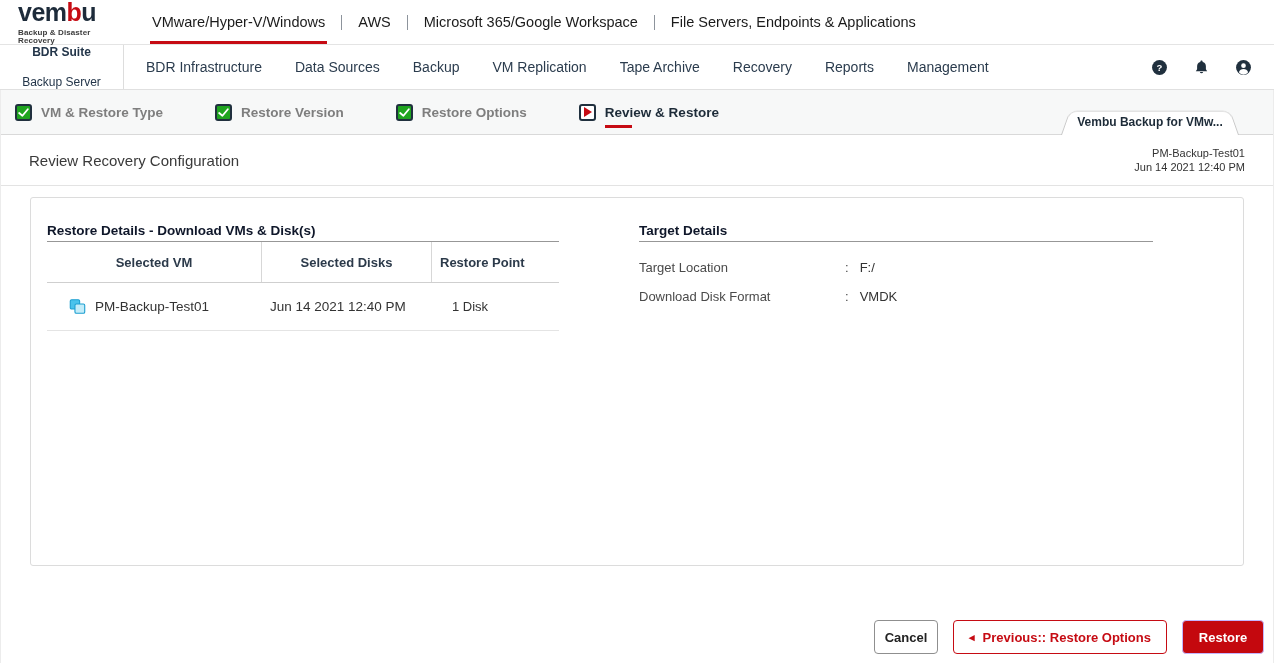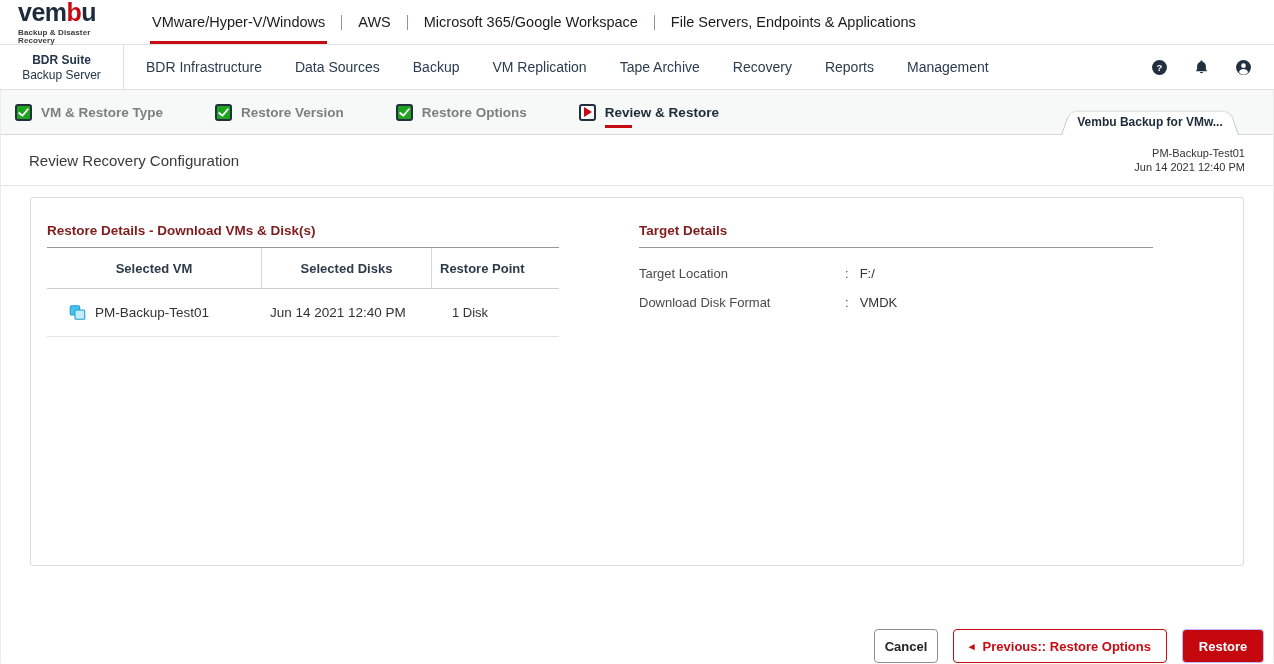--- a/index.html
+++ b/index.html
@@ -13,21 +13,21 @@
   .logo-word .accent { color:#c60b13; }
   .logo-tag { font-size:8px; font-weight:bold; color:#3c3c3c; margin-top:4px; letter-spacing:0.1px; }
   .pnav { display:flex; align-items:center; height:100%; margin-left:24px; gap:14px; }
   .pnav-item { font-size:14.5px; color:#1b1b1b; height:100%; display:flex; align-items:center; position:relative; cursor:pointer; padding:0 2px; }
   .pnav-item.active { font-weight:400; }
   .pnav-item.active::after { content:""; position:absolute; left:0; right:0; bottom:0; height:3px; background:#c60b13; }
   .pnav-sep { width:1px; height:15px; background:#8d949c; }
 
   
   .serverbar { height:45px; display:flex; align-items:center; border-bottom:1px solid #e0e0e0; }
-  .server-badge { width:124px; text-align:center; border-right:1px solid #ddd; height:100%; display:flex; flex-direction:column; justify-content:center; cursor:pointer; }
+  .server-badge { width:124px; text-align:center; border-right:1px solid #ddd; height:100%; display:flex; flex-direction:column; justify-content:space-between; cursor:pointer; }
   .server-badge .l1 { font-size:12px; font-weight:bold; color:#24364a; }
   .server-badge .l2 { font-size:12px; color:#24364a; margin-top:1px; }
   .snav { display:flex; align-items:center; gap:33px; margin-left:22px; }
   .snav-item { font-size:14px; color:#2b3c4e; cursor:pointer; }
   .sb-icons { margin-left:auto; display:flex; align-items:center; gap:25px; padding-right:22px; }
   .sb-icons .icn { width:17px; height:17px; display:block; cursor:pointer; }
 
   
   .frame { height:573px; border-left:1px solid #ececec; border-right:1px solid #ececec; position:relative; }
 
@@ -47,40 +47,40 @@
 
   
   .pagehead { height:51px; border-bottom:1px solid #e3e3e3; display:flex; align-items:center; padding:0 28px; background:#fff; }
   .pagehead .title { font-size:15px; color:#3a3a3a; }
   .pagehead .meta { margin-left:auto; text-align:right; font-size:11px; color:#333; line-height:14px; }
 
   
   .card { margin:11px 29px 0 29px; height:369px; border:1px solid #dcdcdc; border-radius:3px; background:#fff; display:flex; padding:25px 16px 0 16px; }
   .col-left { width:512px; }
   .col-right { width:514px; margin-left:80px; }
-  .sec-title { font-size:13.5px; font-weight:bold; color:#7f1d1d; padding-bottom:9px; border-bottom:1px solid #979797; }
+  .sec-title { font-size:13.5px; font-weight:bold; color:#0f172a; padding-bottom:3px; border-bottom:1px solid #979797; }
 
   .tbl { width:100%; margin-top:0; }
   .tbl-head { display:grid; grid-template-columns:215px 170px 1fr; border-bottom:1px solid #cfcfcf; }
   .tbl-head .cell { padding:13px 8px 12px 8px; font-size:13px; font-weight:bold; color:#2c3a4a; }
   .tbl-head .cell:nth-child(1), .tbl-head .cell:nth-child(2) { border-right:1px solid #d7d7d7;text-align:center; }
   .tbl-row { display:grid; grid-template-columns:215px 170px 1fr; align-items:center; height:48px; border-bottom:1px solid #e4e4e4; }
   .tbl-row .cell { padding:0 8px; font-size:13.5px; color:#333; }
   .vm-cell { display:flex; align-items:center; gap:9px; padding-left:22px !important; }
   .vm-icn { width:17px; height:17px; flex:0 0 auto; }
   .disk-cell { padding-left:20px !important; font-size:13px !important; }
 
   .kv { margin-top:18px; }
   .kv-row { display:flex; align-items:baseline; margin-bottom:14px; }
   .kv-label { width:206px; font-size:13px; color:#4a4a4a; }
   .kv-colon { font-size:13px; color:#4a4a4a; margin-right:11px; }
   .kv-value { font-size:13px; color:#333; }
 
   
-  .actions { position:absolute; left:0; right:0; bottom:0; display:flex; justify-content:flex-end; align-items:center; gap:15px; padding-right:9px; }
+  .actions { position:absolute; left:0; right:0; bottom:9px; display:flex; justify-content:flex-end; align-items:center; gap:15px; padding-right:9px; }
   .btn { border-radius:4px; font-size:13px; height:34px; display:flex; align-items:center; justify-content:center; cursor:pointer; font-family:inherit; }
   .btn-cancel { background:#fff; border:1px solid #8f8f8f; color:#222; font-weight:600; width:64px; }
   .btn-previous { background:#fff; border:1px solid #c60b13; color:#c60b13; font-weight:bold; width:214px; gap:8px; }
   .btn-previous .arr { font-size:11px; line-height:1; }
   .btn-restore { background:#c4080e; border:1px solid #c4b5fd; color:#fff; font-weight:bold; width:82px; }
 </style>
 </head>
 <body>
 
 <div class="topbar">

